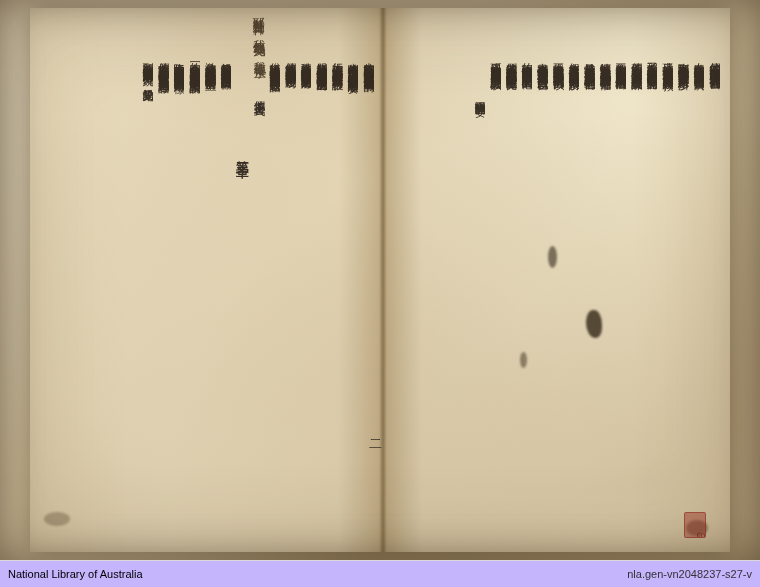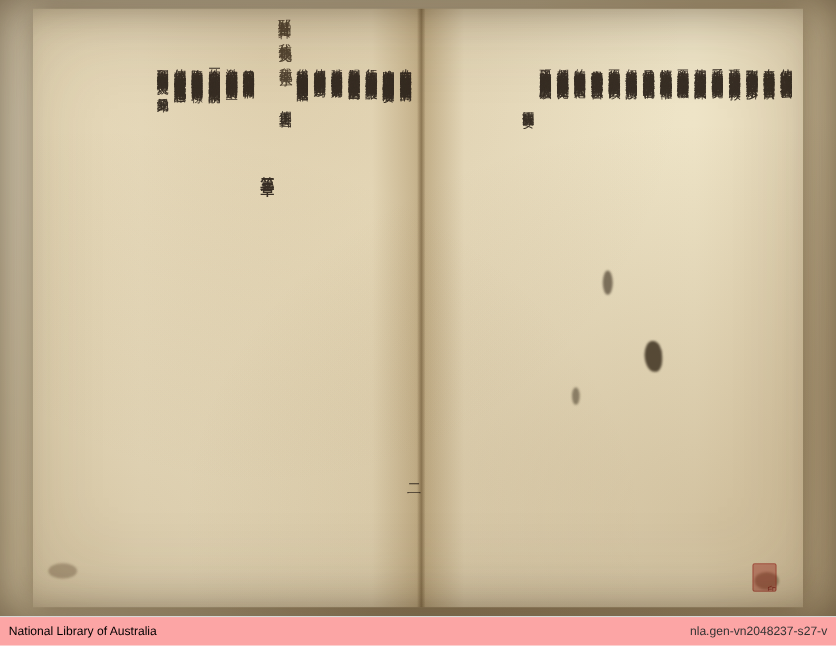--- a/index.html
+++ b/index.html
@@ -200,21 +200,21 @@
     overflow: hidden;
   }
 
   
   .footer {
     position: absolute;
     left: 0;
     top: 560px;
     width: 760px;
     height: 27px;
-    background: #fca5a5;
+    background: #c4b5fd;
     border-top: 1px solid #d8d8d8;
     display: flex;
     align-items: center;
     justify-content: space-between;
     padding: 0 8px;
     box-sizing: border-box;
     font-family: "Liberation Sans", sans-serif;
     font-size: 11px;
     color: #000000;
     z-index: 50;

